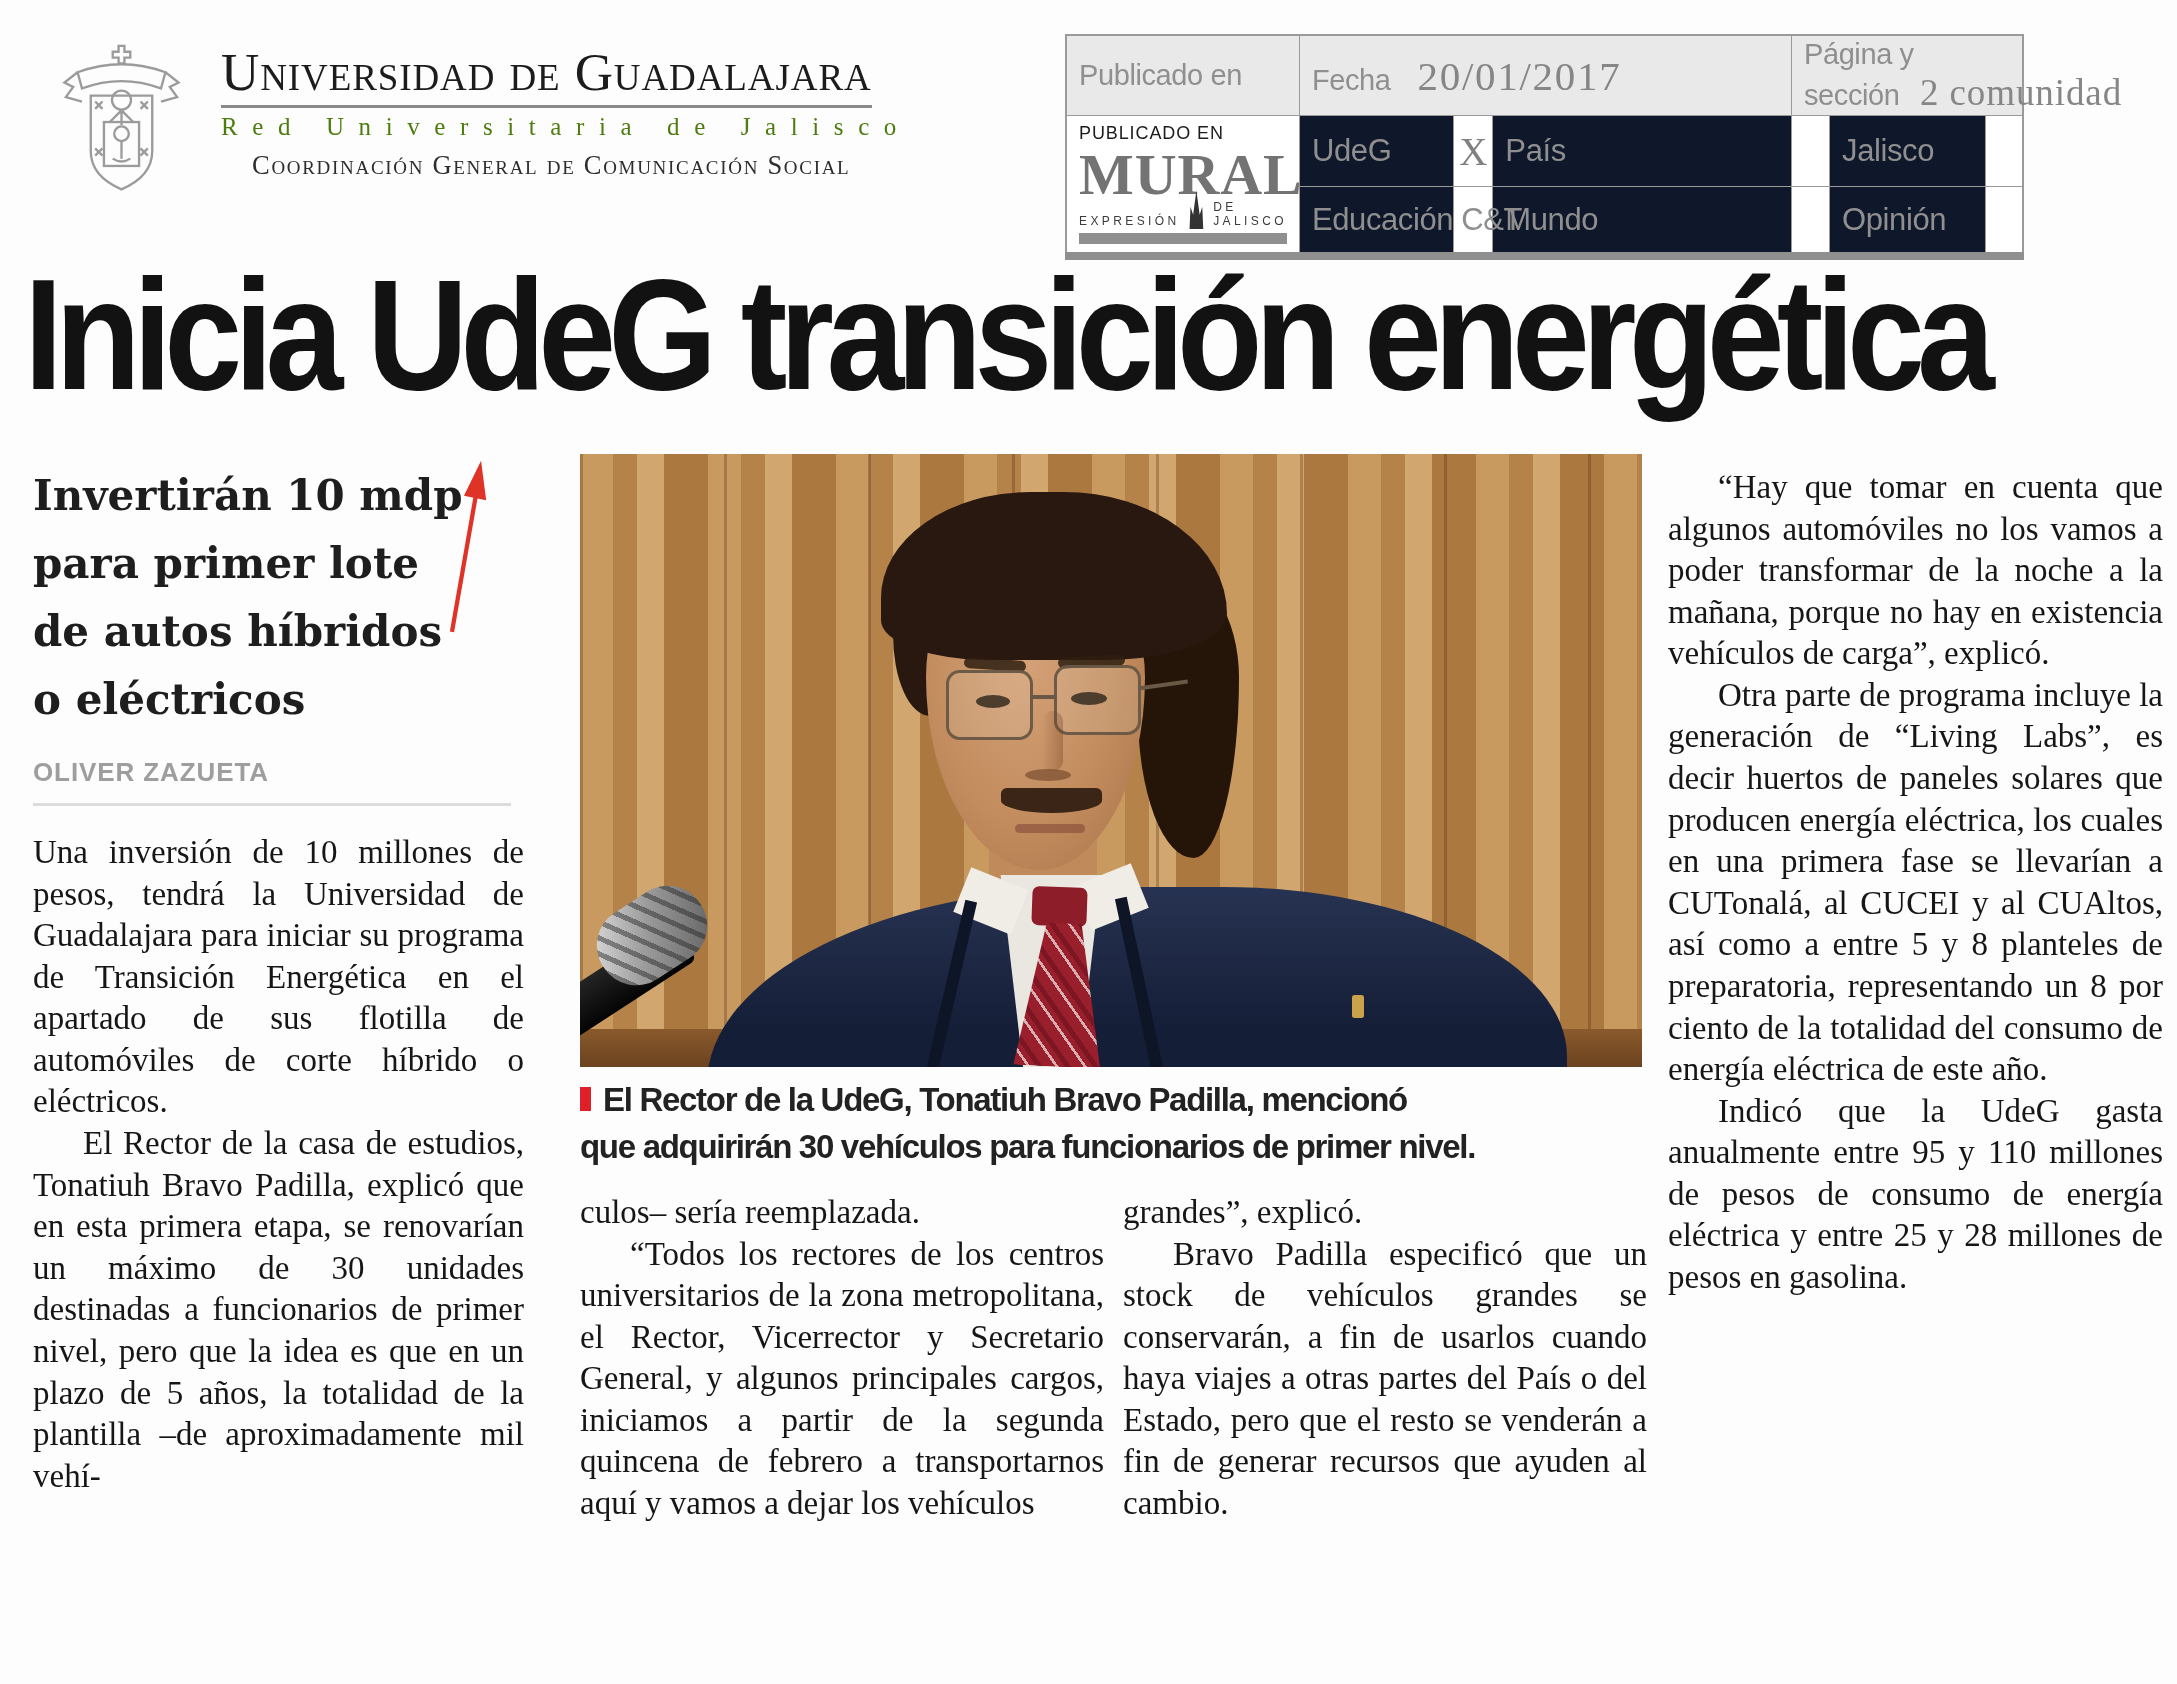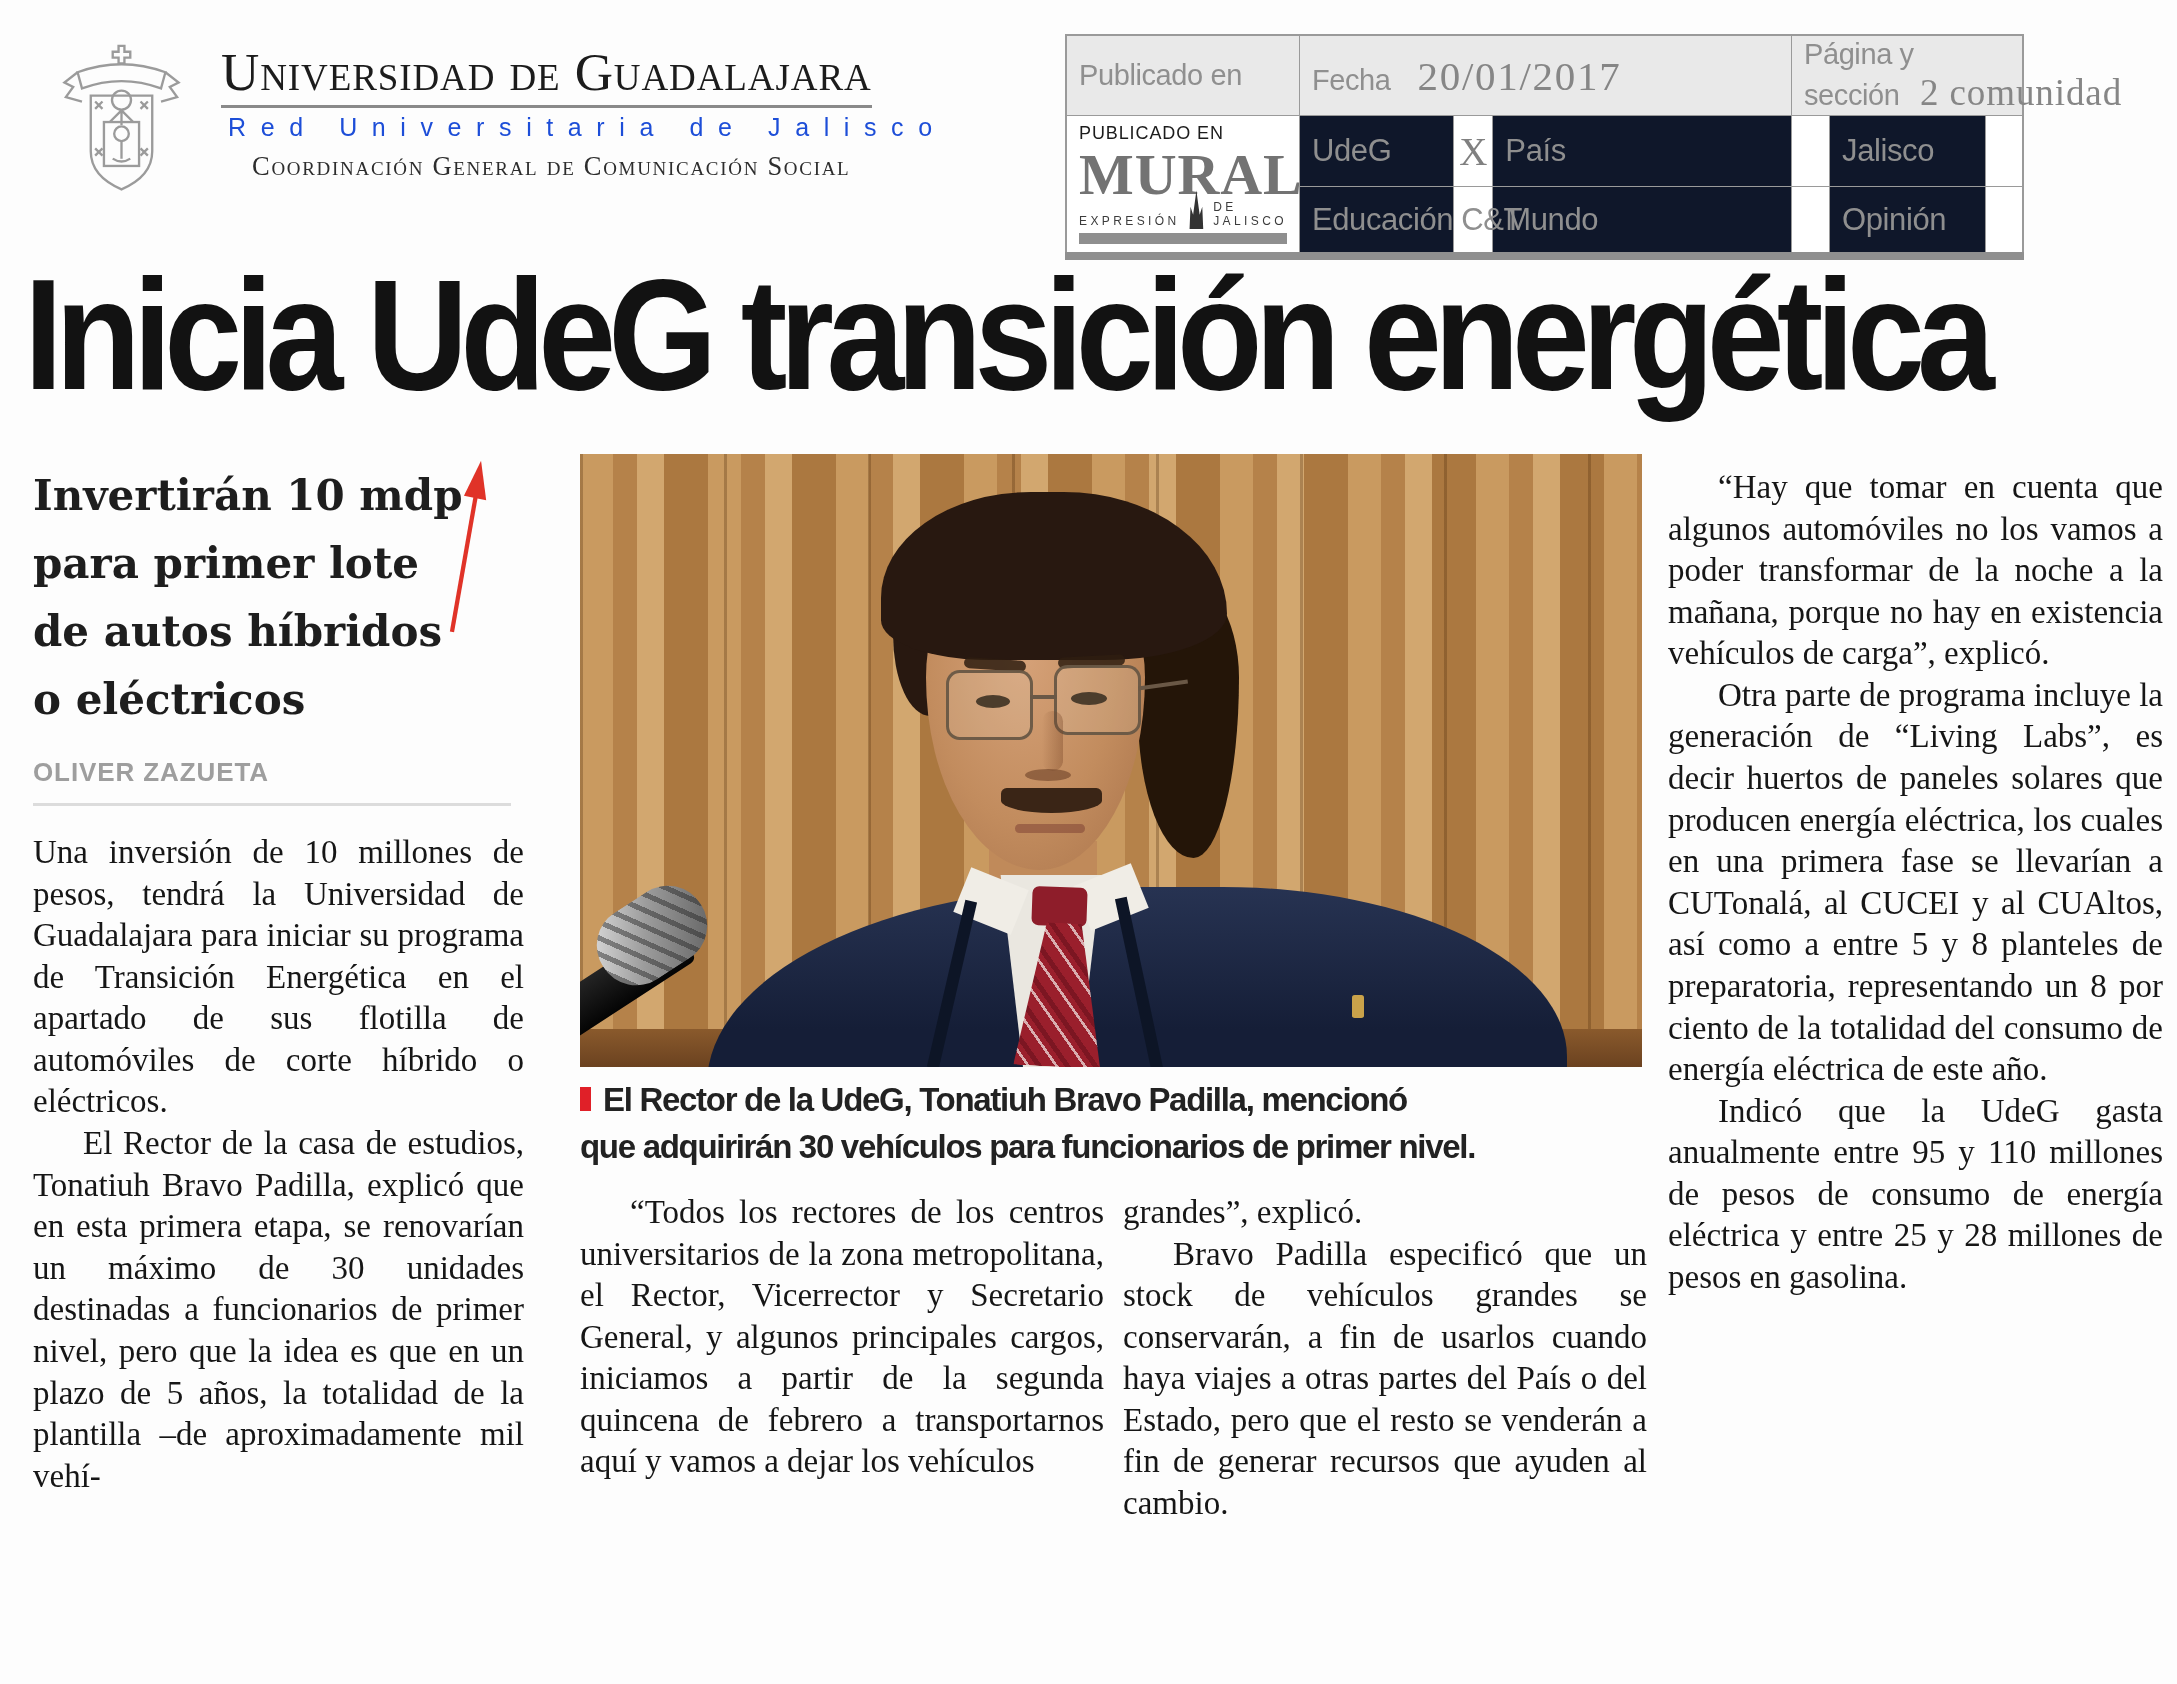--- a/index.html
+++ b/index.html
@@ -13,22 +13,22 @@
   
   .masthead { position:absolute; left:41px; top:36px; width:967px; height:171px; }
   .crest { position:absolute; left:6.8px; top:6.8px; width:147px; height:161px; }
   .mh-text { position:absolute; left:180px; top:8.6px; width:788px; }
   .mh-univ {
     display:inline-block; font-family:"Liberation Serif", serif; font-variant:small-caps;
     font-size:53px; letter-spacing:0.9px; color:#1c1c1c; line-height:1.05;
     border-bottom:3.4px solid #8a8a8a; padding-bottom:5.1px; white-space:nowrap;
   }
   .mh-network {
-    margin-top:5.1px; font-family:Liberation Sans, sans-serif; font-size:25px;
-    letter-spacing:14.6px; color:#1d4ed8; white-space:nowrap;margin-left:7px;
+    margin-top:5.1px; font-family:Liberation Serif, serif; font-size:25px;
+    letter-spacing:14.6px; color:#4d7c0f; white-space:nowrap;
   }
   .mh-dept {
     margin-top:8.6px; margin-left:31px; font-family:"Liberation Serif", serif;
     font-variant:small-caps; font-size:26.5px; letter-spacing:1.7px; color:#2d2d2d; white-space:nowrap;
   }
 
   
   .pubtable-wrap { position:absolute; left:1065px; top:34px; width:959px; }
   table.pubtable {
     width:100%; border-collapse:collapse; table-layout:fixed;
@@ -275,20 +275,21 @@
     <div class="ph-mic-body"></div>
     <div class="ph-mic-head"></div>
   </div>
 
   <div class="caption">
     <div class="cap-line"><span class="redmark"></span><span>El Rector de la UdeG, Tonatiuh Bravo Padilla, mencionó</span></div>
     <div class="cap-line">que adquirirán 30 vehículos para funcionarios de primer nivel.</div>
   </div>
 
   <div class="bodycol" id="col2">
+    <p>culos– sería reemplazada.</p>
     <p class="ind">“Todos los rectores de los centros universitarios de la zona metropolitana, el Rector, Vicerrector y Secretario General, y algunos principales cargos, iniciamos a partir de la segunda quincena de febrero a transportarnos aquí y vamos a dejar los vehículos</p>
   </div>
 
   <div class="bodycol" id="col3">
     <p>grandes”, explicó.</p>
     <p class="ind">Bravo Padilla especificó que un stock de vehículos grandes se conservarán, a fin de usarlos cuando haya viajes a otras partes del País o del Estado, pero que el resto se venderán a fin de generar recursos que ayuden al cambio.</p>
   </div>
 
   <div class="bodycol" id="col4">
     <p class="ind">“Hay que tomar en cuenta que algunos automóviles no los vamos a poder transformar de la noche a la mañana, porque no hay en existencia vehículos de carga”, explicó.</p>

